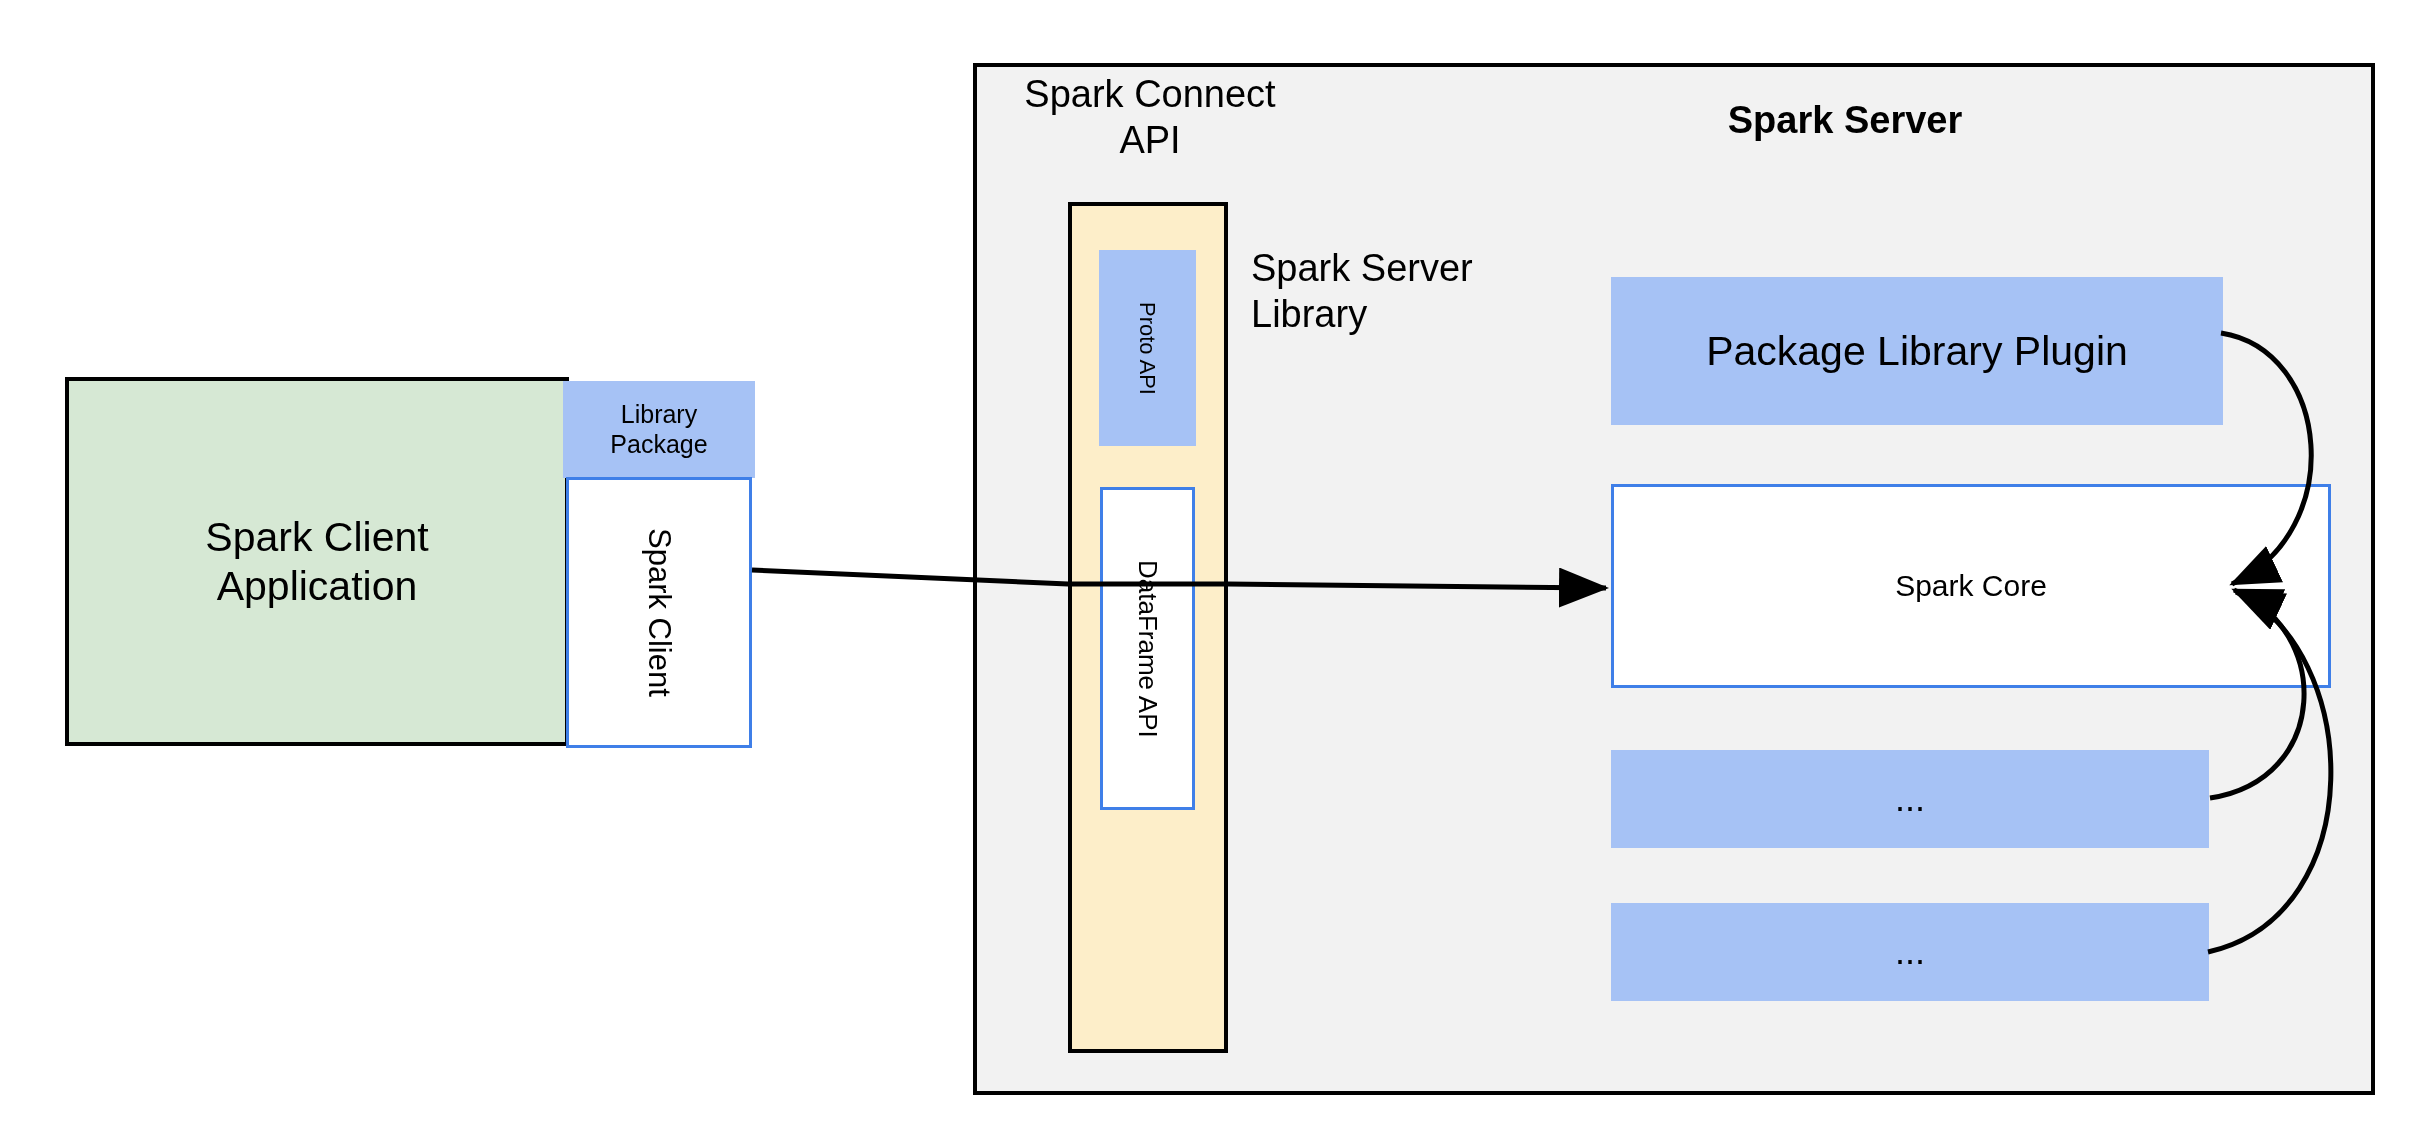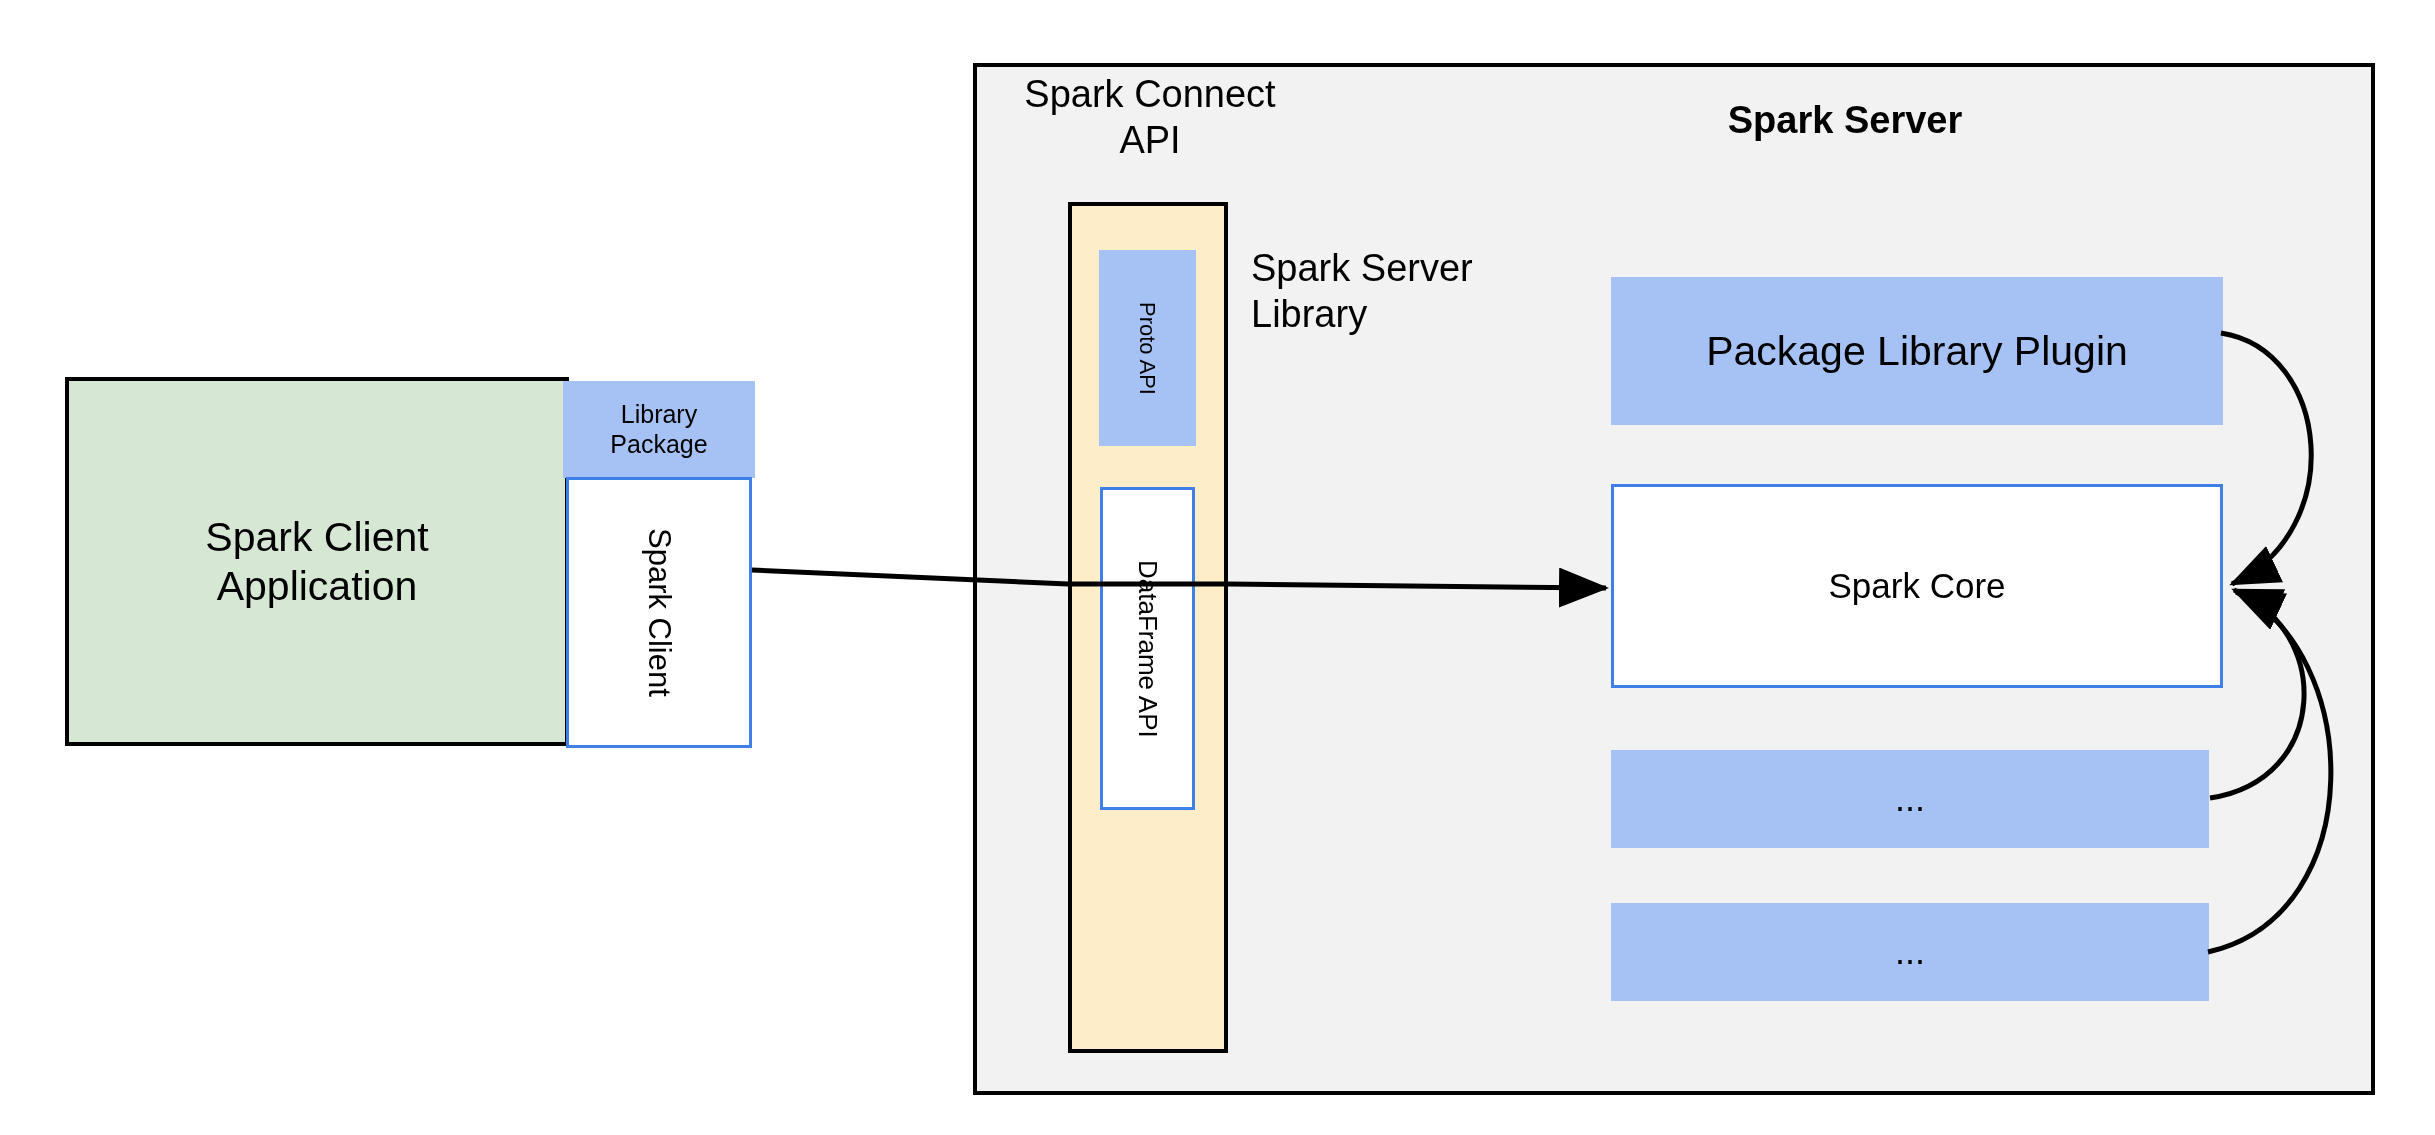--- a/index.html
+++ b/index.html
@@ -111,25 +111,25 @@
     top: 277px;
     width: 612px;
     height: 148px;
     background: #a6c2f5;
     border: none;
     font-size: 41px;
   }
   #spark-core {
     left: 1611px;
     top: 484px;
-    width: 612px;
+    width: 720px;
     height: 204px;
     background: #ffffff;
     border: 3px solid #3f7fe8;
-    font-size: 35px;
+    font-size: 30px;
     text-align: right;
   }
   #ellipsis-one {
     left: 1611px;
     top: 750px;
     width: 598px;
     height: 98px;
     background: #a6c2f5;
     border: none;
     font-size: 36px;

